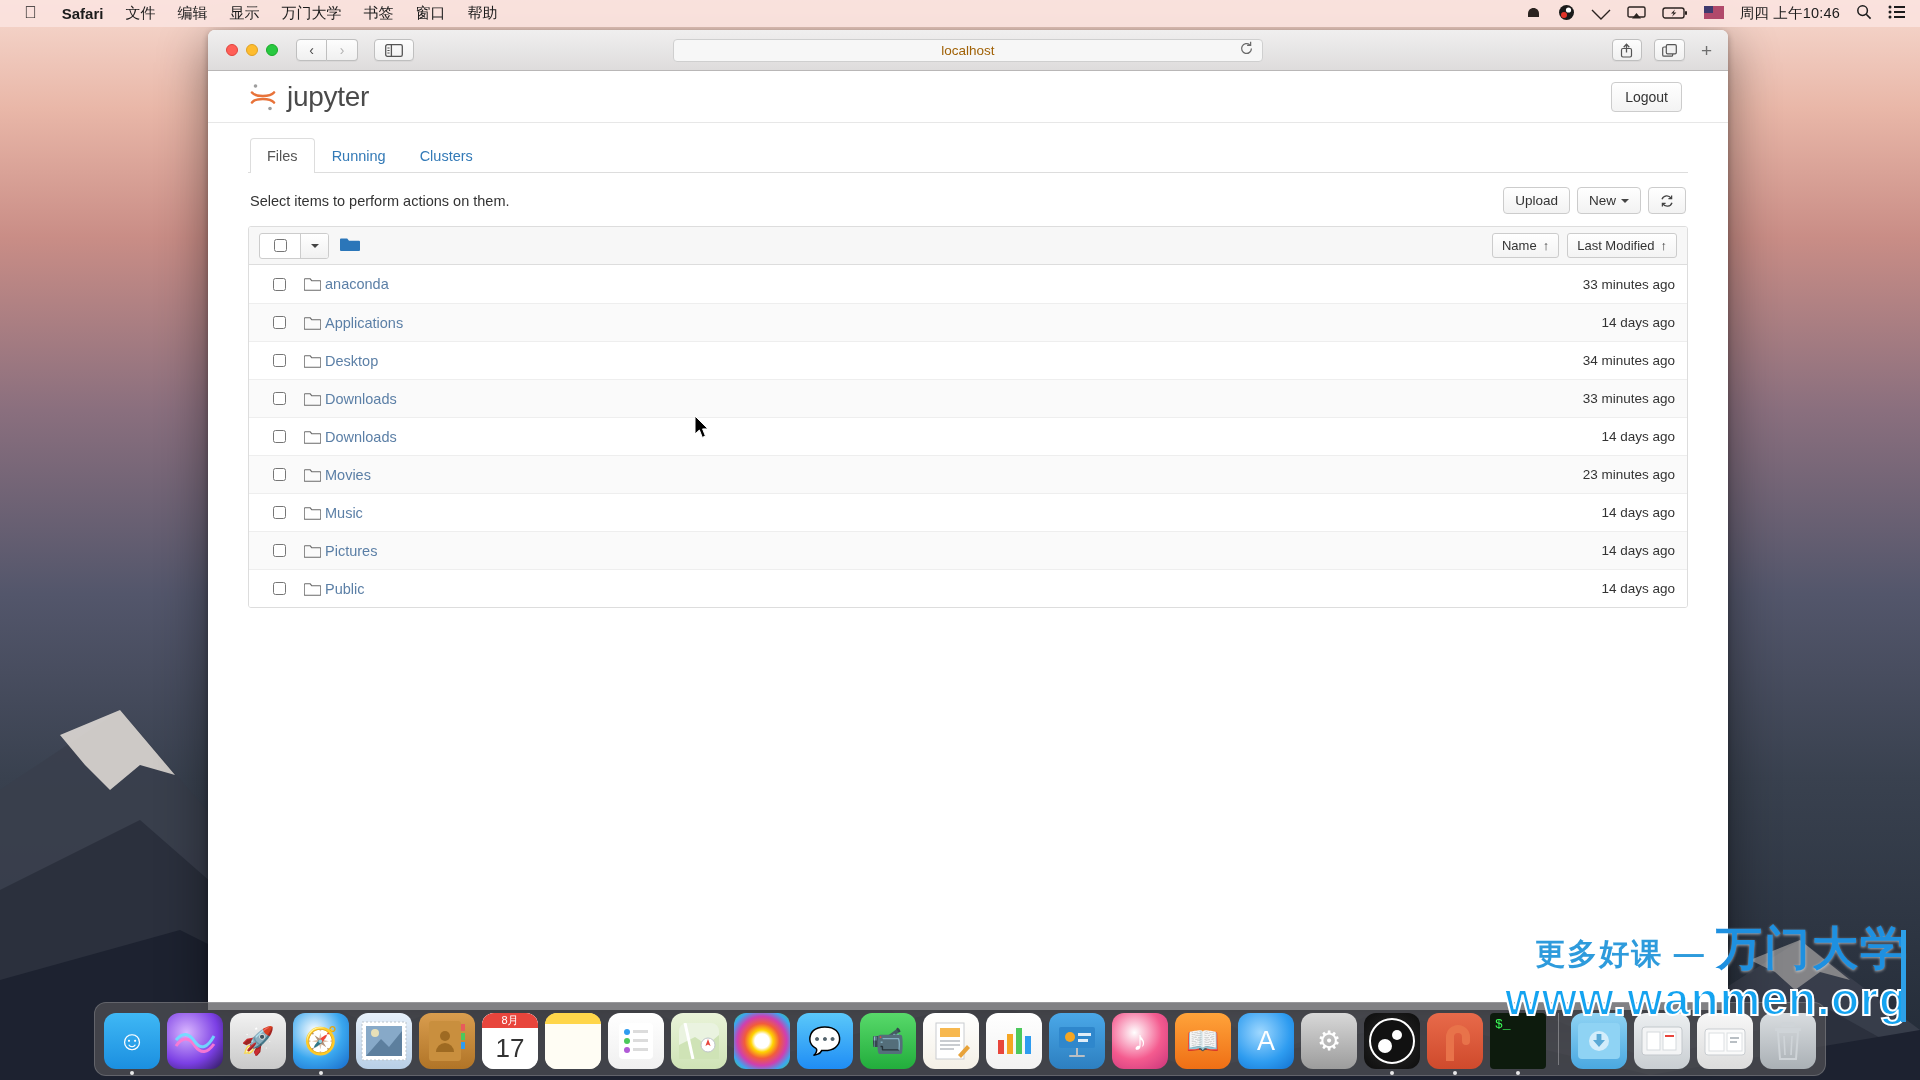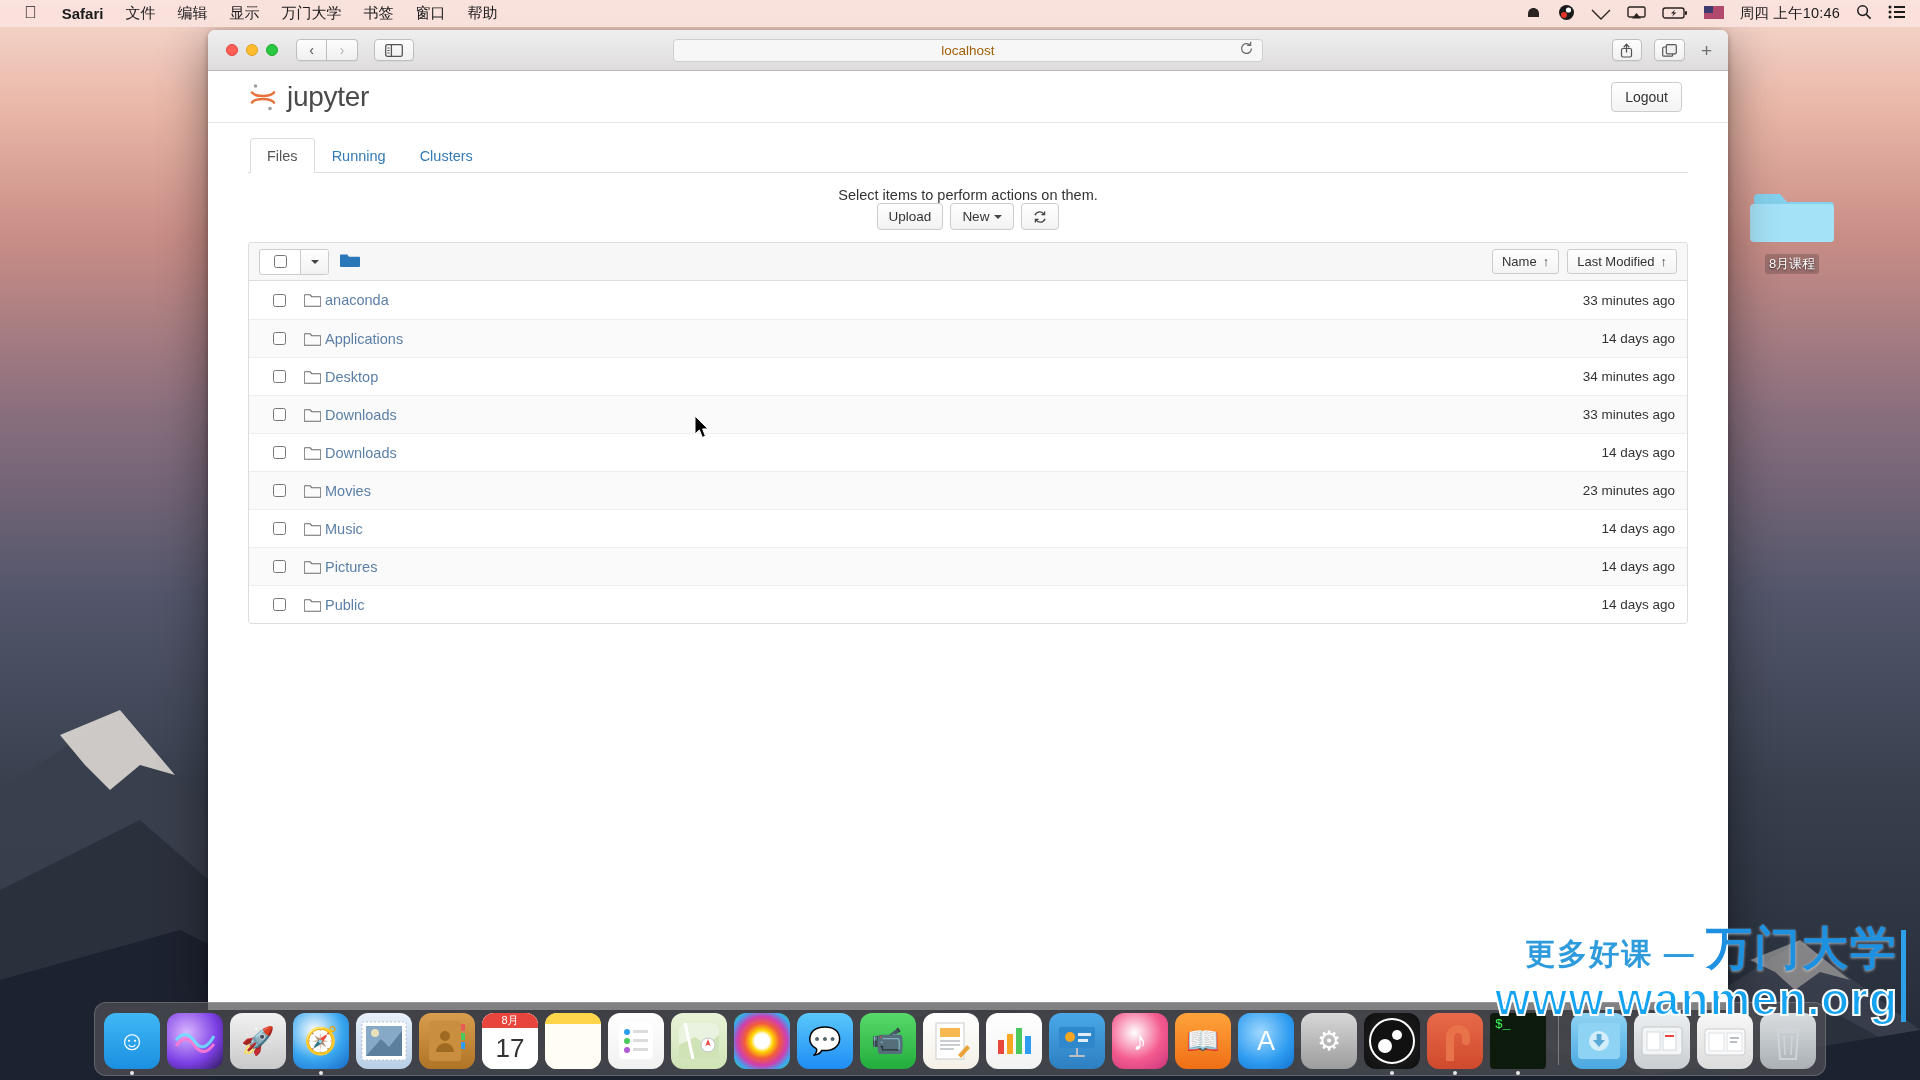--- a/index.html
+++ b/index.html
@@ -112,21 +112,20 @@
   .tab{
     padding:9px 16px; font-size:14.5px; color:#337ab7;
     border:1px solid transparent; border-bottom:none;
     position:relative; top:1px; border-radius:4px 4px 0 0;
   }
   .tab.active{ color:#555; background:#fff; border-color:#ddd #ddd #fff; }
 
   #actionbar{
     display:flex; align-items:center; justify-content:space-between;
     padding:14px 2px 12px 2px;
-    flex-direction:column;
   }
   #hint{ font-size:14.5px; color:#333; }
   #abtns{ display:flex; gap:7px; }
   .btn{
     border:1px solid #ccc; border-radius:4px;
     background:linear-gradient(180deg,#fff,#f2f2f2);
     padding:5px 11px; font-size:13.5px; color:#333;
     display:flex; align-items:center; gap:5px;text-align:right;
   }
   .caret{ width:0;height:0;border-left:4px solid transparent;border-right:4px solid transparent;border-top:4px solid #444; display:inline-block;}
@@ -169,21 +168,21 @@
   
   #deskfolder{
     position:absolute; right:82px; top:180px; width:92px; text-align:center; z-index:20;
   }
   #deskfolder .lbl{
     margin-top:4px; font-size:13px; color:#fff; text-shadow:0 1px 2px rgba(0,0,0,.7);
     background:rgba(0,0,0,.18); border-radius:3px; display:inline-block; padding:1px 4px;
   }
 
   
-  #wm{ position:absolute; right:22px; bottom:58px; z-index:80; text-align:right; pointer-events:none;}
+  #wm{ position:absolute; right:12px; bottom:58px; z-index:80; text-align:right; pointer-events:none;}
   #wm .l1{ font-size:30px; color:#2e9bdc; font-weight:bold; letter-spacing:2px; text-shadow:0 1px 3px rgba(255,255,255,.6);}
   #wm .l1 .big{ font-size:46px; color:#1e90e0; }
   #wm .l2{
     font-size:46px; font-weight:bold; color:#14a3f0; letter-spacing:1px;
     -webkit-text-stroke:2px #fff; line-height:1;
     margin-top:-4px;
   }
   #wmbar{ position:absolute; right:14px; bottom:58px; width:5px; height:92px; background:#2da0e8; z-index:81;}
 
   
@@ -209,27 +208,20 @@
   <div class="mtn" style="left:0;width:100%;">
     <svg width="1920" height="520" viewBox="0 0 1920 520" preserveAspectRatio="none">
       <polygon points="0,520 0,230 120,150 250,300 400,190 520,330 640,260 760,380 900,300 1040,420 1200,330 1340,440 1500,350 1660,470 1800,380 1920,470 1920,520" fill="#3a3f4d" opacity=".9"></polygon>
       <polygon points="0,520 0,330 140,260 300,400 430,320 600,430 760,360 920,470 1100,400 1280,490 1460,420 1650,500 1830,450 1920,500 1920,520" fill="#2a2f3c" opacity=".95"></polygon>
       <polygon points="0,520 0,420 180,370 380,470 560,410 760,500 980,440 1200,510 1420,460 1650,515 1920,470 1920,520" fill="#1d2230"></polygon>
       <polygon points="60,175 120,150 175,215 140,205 110,230 85,205" fill="#e8e2dc" opacity=".85"></polygon>
       <polygon points="1750,400 1800,380 1850,420 1820,412 1795,430 1775,412" fill="#cfc9c4" opacity=".5"></polygon>
     </svg>
   </div>
 
-  <div id="deskfolder">
-    <svg width="84" height="66" viewBox="0 0 84 66">
-      <path d="M4 14 h26 l7 8 h43 a4 4 0 0 1 4 4 v32 a4 4 0 0 1 -4 4 h-72 a4 4 0 0 1 -4 -4 v-40 a4 4 0 0 1 4 -4 z" fill="#7fd4f2" opacity=".95"></path>
-      <path d="M4 24 h76 a4 4 0 0 1 4 4 v30 a4 4 0 0 1 -4 4 h-76 a4 4 0 0 1 -4 -4 v-30 a4 4 0 0 1 4 -4 z" fill="#a5e3f8" opacity=".95"></path>
-    </svg>
-    <div class="lbl">8月课程</div>
-  </div>
 </div>
 
 <div id="menubar">
   <span class="apple"></span>
   <span class="mi bold">Safari</span>
   <span class="mi">文件</span>
   <span class="mi">编辑</span>
   <span class="mi">显示</span>
   <span class="mi">万门大学</span>
   <span class="mi">书签</span>

